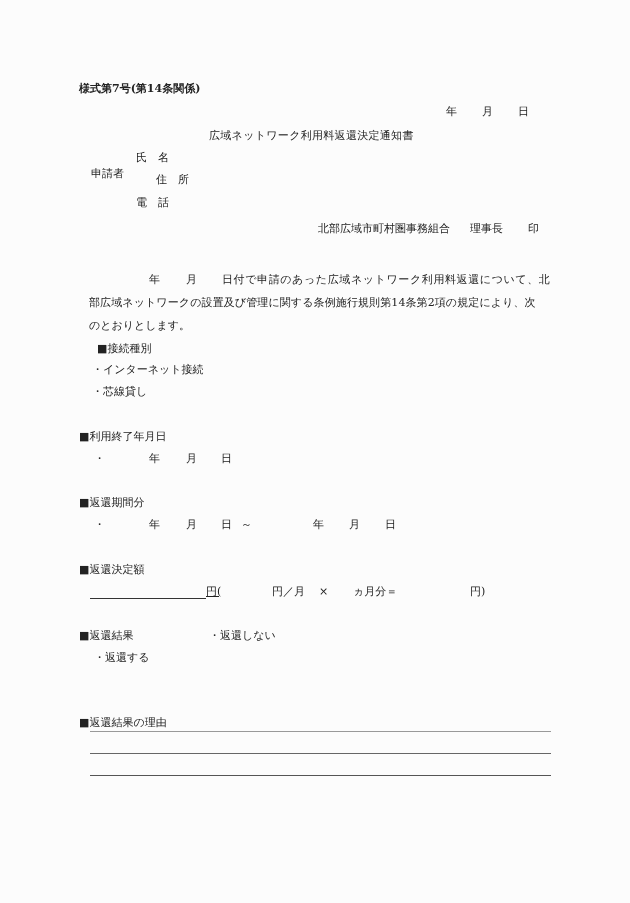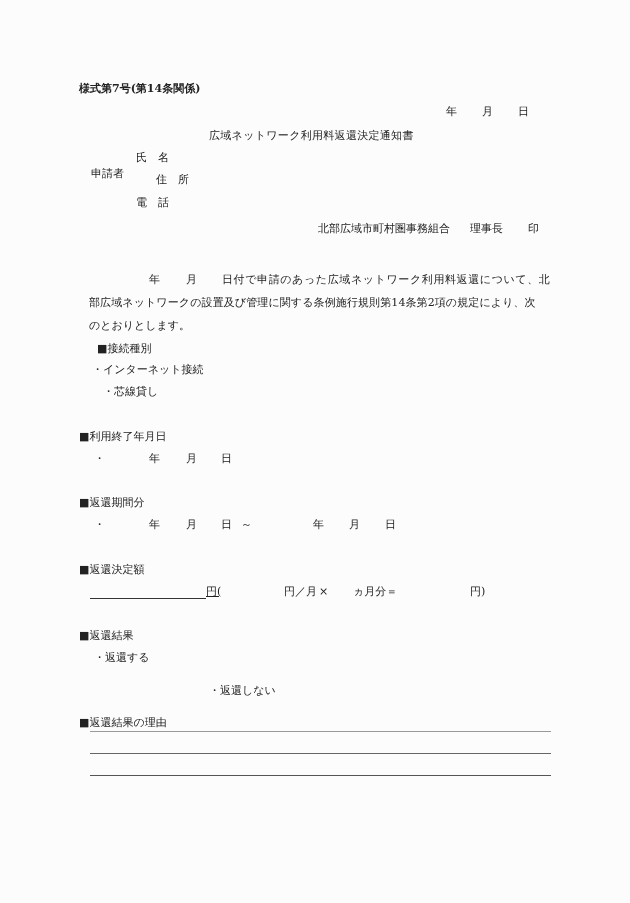--- a/index.html
+++ b/index.html
@@ -39,48 +39,48 @@
   <div class="abs" style="left:528px; top:222px;">印</div>
 
   <div class="abs" style="left:149px; top:273px;">年</div>
   <div class="abs" style="left:186px; top:273px;">月</div>
   <div class="abs" style="left:222px; top:273px; letter-spacing:0.6px;">日付で申請のあった広域ネットワーク利用料返還について、北</div>
   <div class="abs" style="left:89px; top:296px; letter-spacing:0.1px;">部広域ネットワークの設置及び管理に関する条例施行規則第14条第2項の規定により、次</div>
   <div class="abs" style="left:89px; top:319px;">のとおりとします。</div>
 
   <div class="abs" style="left:79px; top:342px;margin-left:18px;">■接続種別</div>
   <div class="abs" style="left:92px; top:363px;">・インターネット接続</div>
-  <div class="abs" style="left:92px; top:385px;margin-left:11px;">・芯線貸し</div>
+  <div class="abs" style="left:92px; top:385px;">・芯線貸し</div>
 
   <div class="abs" style="left:79px; top:430px;">■利用終了年月日</div>
   <div class="abs" style="left:94px; top:452px;">・</div>
   <div class="abs" style="left:149px; top:452px;">年</div>
   <div class="abs" style="left:186px; top:452px;">月</div>
   <div class="abs" style="left:221px; top:452px;">日</div>
 
   <div class="abs" style="left:79px; top:496px;">■返還期間分</div>
   <div class="abs" style="left:94px; top:518px;">・</div>
   <div class="abs" style="left:149px; top:518px;">年</div>
   <div class="abs" style="left:186px; top:518px;">月</div>
   <div class="abs" style="left:221px; top:518px;">日</div>
   <div class="abs" style="left:241px; top:518px;">～</div>
   <div class="abs" style="left:313px; top:518px;">年</div>
   <div class="abs" style="left:349px; top:518px;">月</div>
   <div class="abs" style="left:385px; top:518px;">日</div>
 
   <div class="abs" style="left:79px; top:563px;">■返還決定額</div>
   <div class="ul" style="left:90px; top:598px; width:116px;"></div>
   <div class="abs" style="left:206px; top:585px; text-decoration:underline;">円(</div>
-  <div class="abs" style="left:284px; top:585px;">円／月</div>
+  <div class="abs" style="left:272px; top:585px;">円／月</div>
   <div class="abs" style="left:319px; top:585px;">×</div>
   <div class="abs" style="left:353px; top:585px;">ヵ月分＝</div>
   <div class="abs" style="left:470px; top:585px;">円)</div>
 
   <div class="abs" style="left:79px; top:629px;">■返還結果</div>
   <div class="abs" style="left:94px; top:651px;">・返還する</div>
-  <div class="abs" style="left:209px; top:684px;font-family:Liberation Mono, monospace;">・返還しない</div>
+  <div class="abs" style="left:209px; top:629px;font-family:Liberation Mono, monospace;">・返還しない</div>
 
   <div class="abs" style="left:79px; top:696px;margin-top:20px;">■返還結果の理由</div>
   <div class="hline" style="left:90px; top:731px; width:461px; background:#999;"></div>
   <div class="hline" style="left:90px; top:753px; width:461px; background:#666;"></div>
   <div class="hline" style="left:90px; top:775px; width:461px; background:#555;"></div>
 
 </div>
 
 </body></html>

